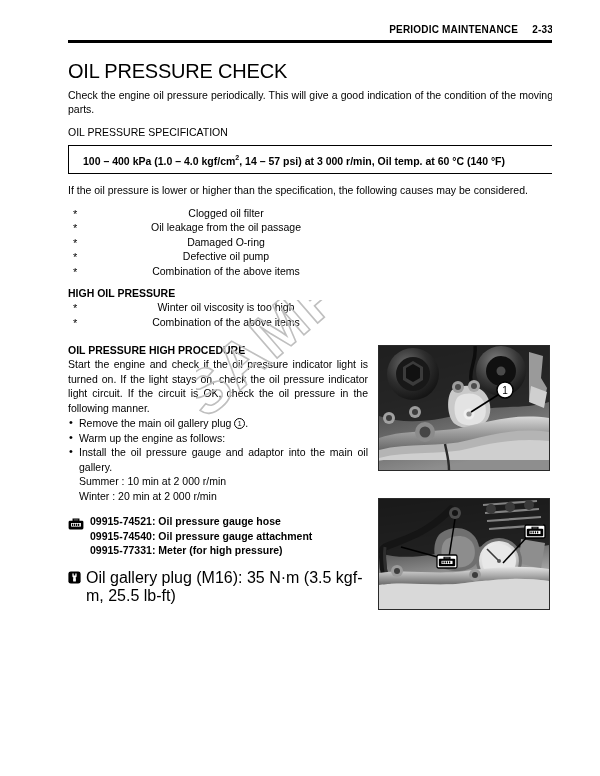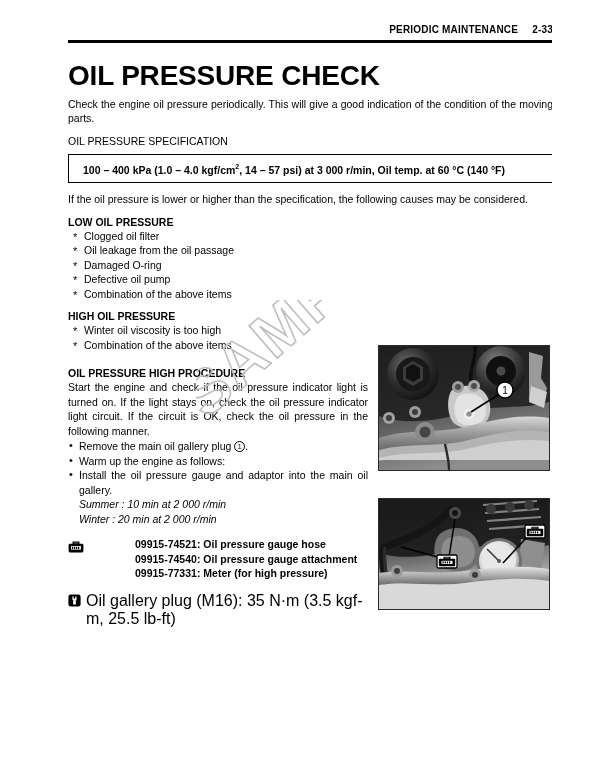--- a/index.html
+++ b/index.html
@@ -23,21 +23,21 @@
   .header-page{
     font-size:10px;font-weight:bold;margin-left:14px;letter-spacing:.2px;
   }
   .header-rule{
     position:absolute;left:68px;top:40px;width:485px;height:3px;background:#000;
   }
 
   
   .col{position:absolute;left:68px;top:60px;width:485px;}
   h1.section-title{
-    font-size:28px;font-weight:bold;margin:0 0 5px 0;letter-spacing:-0.2px;
+    font-size:20px;font-weight:normal;margin:0 0 5px 0;letter-spacing:-0.2px;
   }
   p.body{
     font-size:10.5px;line-height:14px;margin:0 0 9px 0;text-align:justify;
   }
   p.plain{
     font-size:10.5px;line-height:14px;margin:0 0 6px 0;
   }
   
   .specbox{
     border:1.3px solid #000;
@@ -50,46 +50,46 @@
 
   
   .narrow{width:300px;}
   h2.sub{
     font-size:10.5px;font-weight:bold;margin:10px 0 1px 0;
   }
   h2.sub.tight{margin-top:9px;}
   ul.star{list-style:none;margin:0;padding:0;}
   ul.star li{
     font-size:10.5px;line-height:14.5px;
-    padding-left:16px;position:relative;
+    padding-left:16px;position:relative;text-align:center;
   }
   ul.star li::before{
     content:"*";position:absolute;left:5px;top:1px;font-size:11px;
   }
   ul.dot{list-style:none;margin:1px 0 0 0;padding:0;}
   ul.dot li{
     font-size:10.5px;line-height:14.5px;
     padding-left:11px;position:relative;margin-bottom:0px;
     text-align:justify;
   }
   ul.dot li::before{
     content:"\2022";position:absolute;left:1px;top:-1px;font-size:11px;
   }
-  .indent{padding-left:11px;font-size:10.5px;line-height:14.5px;font-style:italic;}
+  .indent{padding-left:11px;font-size:10.5px;line-height:14.5px;}
   .callout-num{
     display:inline-block;border:1px solid #000;border-radius:50%;
     width:9px;height:9px;line-height:9px;text-align:center;
     font-size:7px;vertical-align:1px;
   }
   p.proc{
     font-size:10.5px;line-height:14.5px;margin:0;text-align:justify;
   }
 
   
-  .toolrow{display:flex;align-items:flex-start;margin-top:11px;gap:45px;}
+  .toolrow{display:flex;align-items:flex-start;margin-top:11px;}
   .toolrow .lines{font-size:10.5px;font-weight:bold;line-height:14.5px;}
   .icon-toolbox{
     width:16px;height:12px;margin-right:6px;margin-top:2px;flex:0 0 auto;
     position:relative;
   }
   .icon-torque{
     width:13px;height:13px;margin-right:5px;margin-top:1px;flex:0 0 auto;
   }
   .torquerow{display:flex;align-items:flex-start;margin-top:11px;justify-content:flex-end;}
 
@@ -130,21 +130,20 @@
     <p class="plain">OIL PRESSURE SPECIFICATION</p>
 
     <div class="specbox">
       <span>100 – 400 kPa (1.0 – 4.0 kgf/cm</span><sup>2</sup><span>, 14 – 57 psi) at 3 000 r/min, Oil temp. at 60 °C (140 °F)</span>
     </div>
 
     <p class="body">If the oil pressure is lower or higher than the specification, the following causes may be considered.</p>
 
     <div class="narrow">
 
-      <h2 class="sub">LOW OIL PRESSURE</h2>
       <ul class="star">
         <li>Clogged oil filter</li>
         <li>Oil leakage from the oil passage</li>
         <li>Damaged O-ring</li>
         <li>Defective oil pump</li>
         <li>Combination of the above items</li>
       </ul>
 
       <h2 class="sub tight">HIGH OIL PRESSURE</h2>
       <ul class="star">

